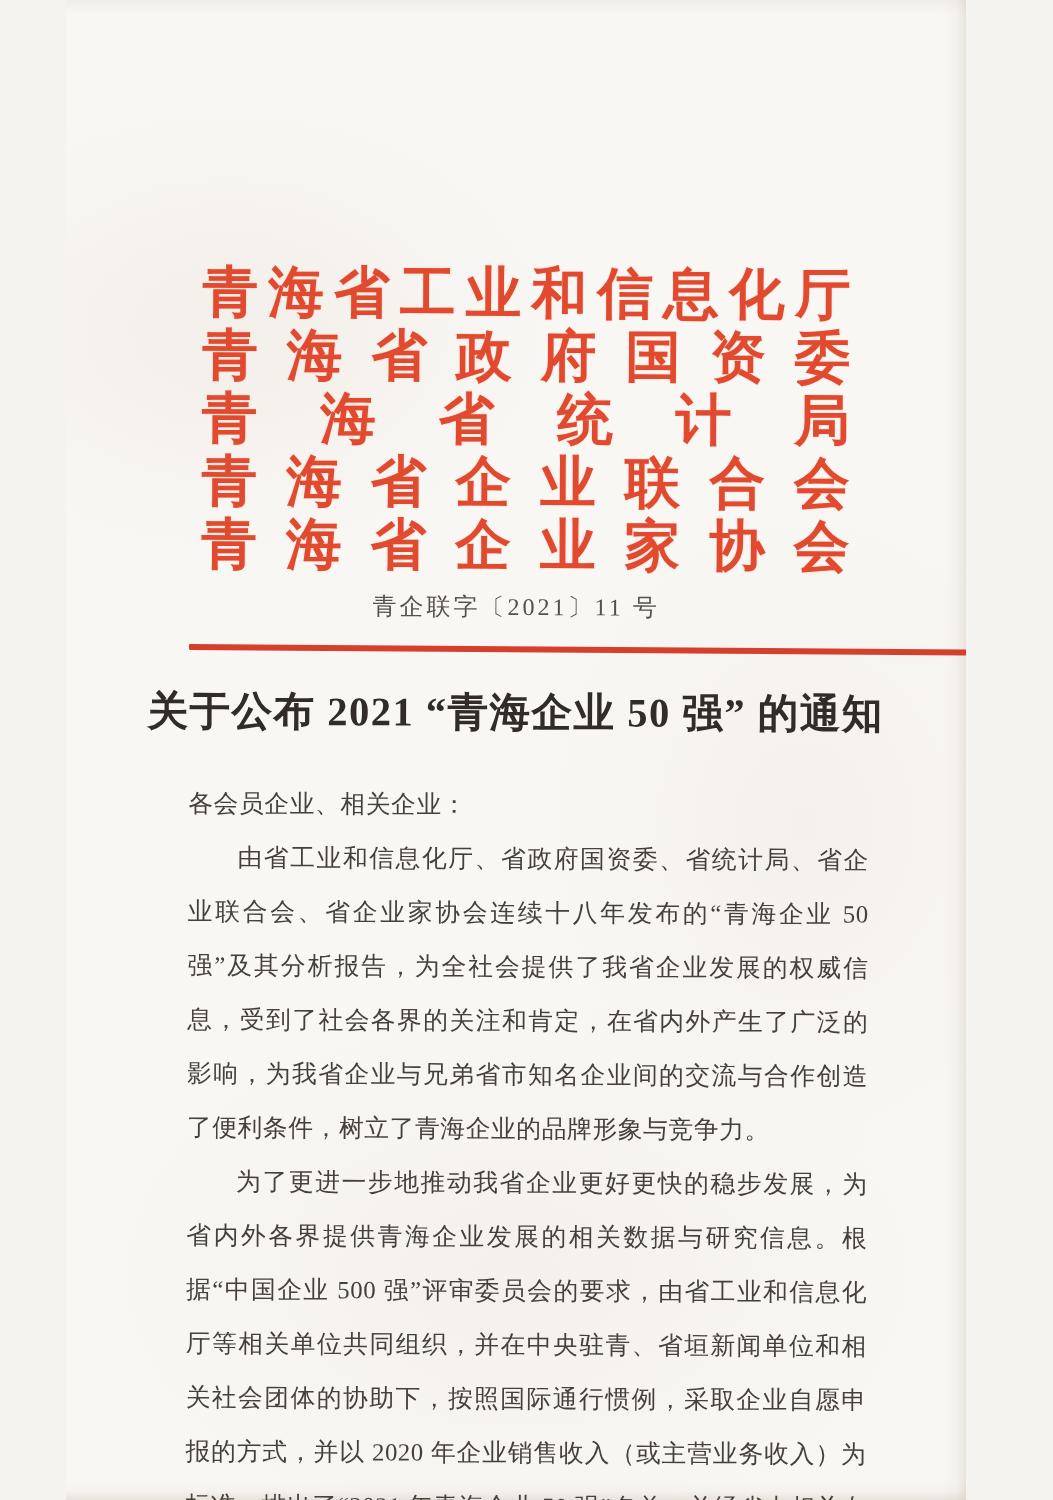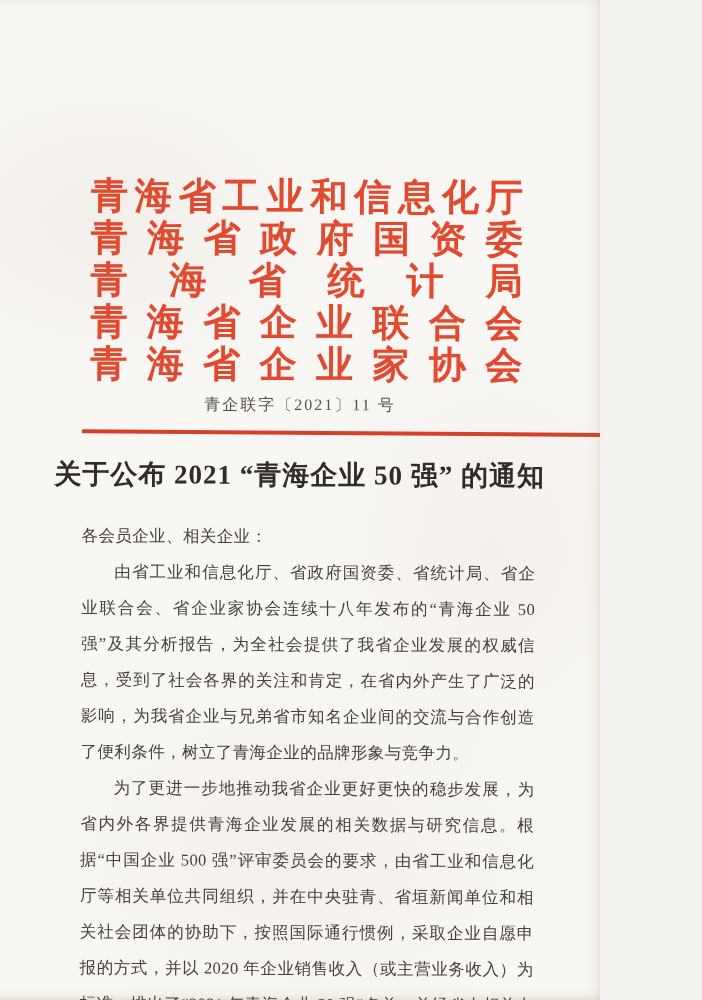--- a/index.html
+++ b/index.html
@@ -18,20 +18,21 @@
     height: 1000px;
     overflow: hidden;
     background:
       radial-gradient(ellipse 320px 220px at 18% 22%, rgba(228,221,211,0.30), transparent 70%),
       radial-gradient(ellipse 260px 320px at 82% 55%, rgba(230,223,214,0.25), transparent 70%),
       radial-gradient(ellipse 400px 260px at 50% 85%, rgba(226,219,209,0.22), transparent 72%),
       linear-gradient(to left, rgba(203,194,181,0.38) 0px, rgba(203,194,181,0.10) 6px, transparent 16px),
       linear-gradient(to top, rgba(199,189,175,0.35) 0px, rgba(199,189,175,0.08) 6px, transparent 14px),
       linear-gradient(to bottom, rgba(212,204,193,0.20) 0px, transparent 10px),
       #f9f7f4;
+    margin-left: 44px;
   }
 
   .content {
     position: absolute;
     top: 0; left: 0; right: 0;
     transform: rotate(0.25deg);
     transform-origin: 50% 40%;
   }
 
   

